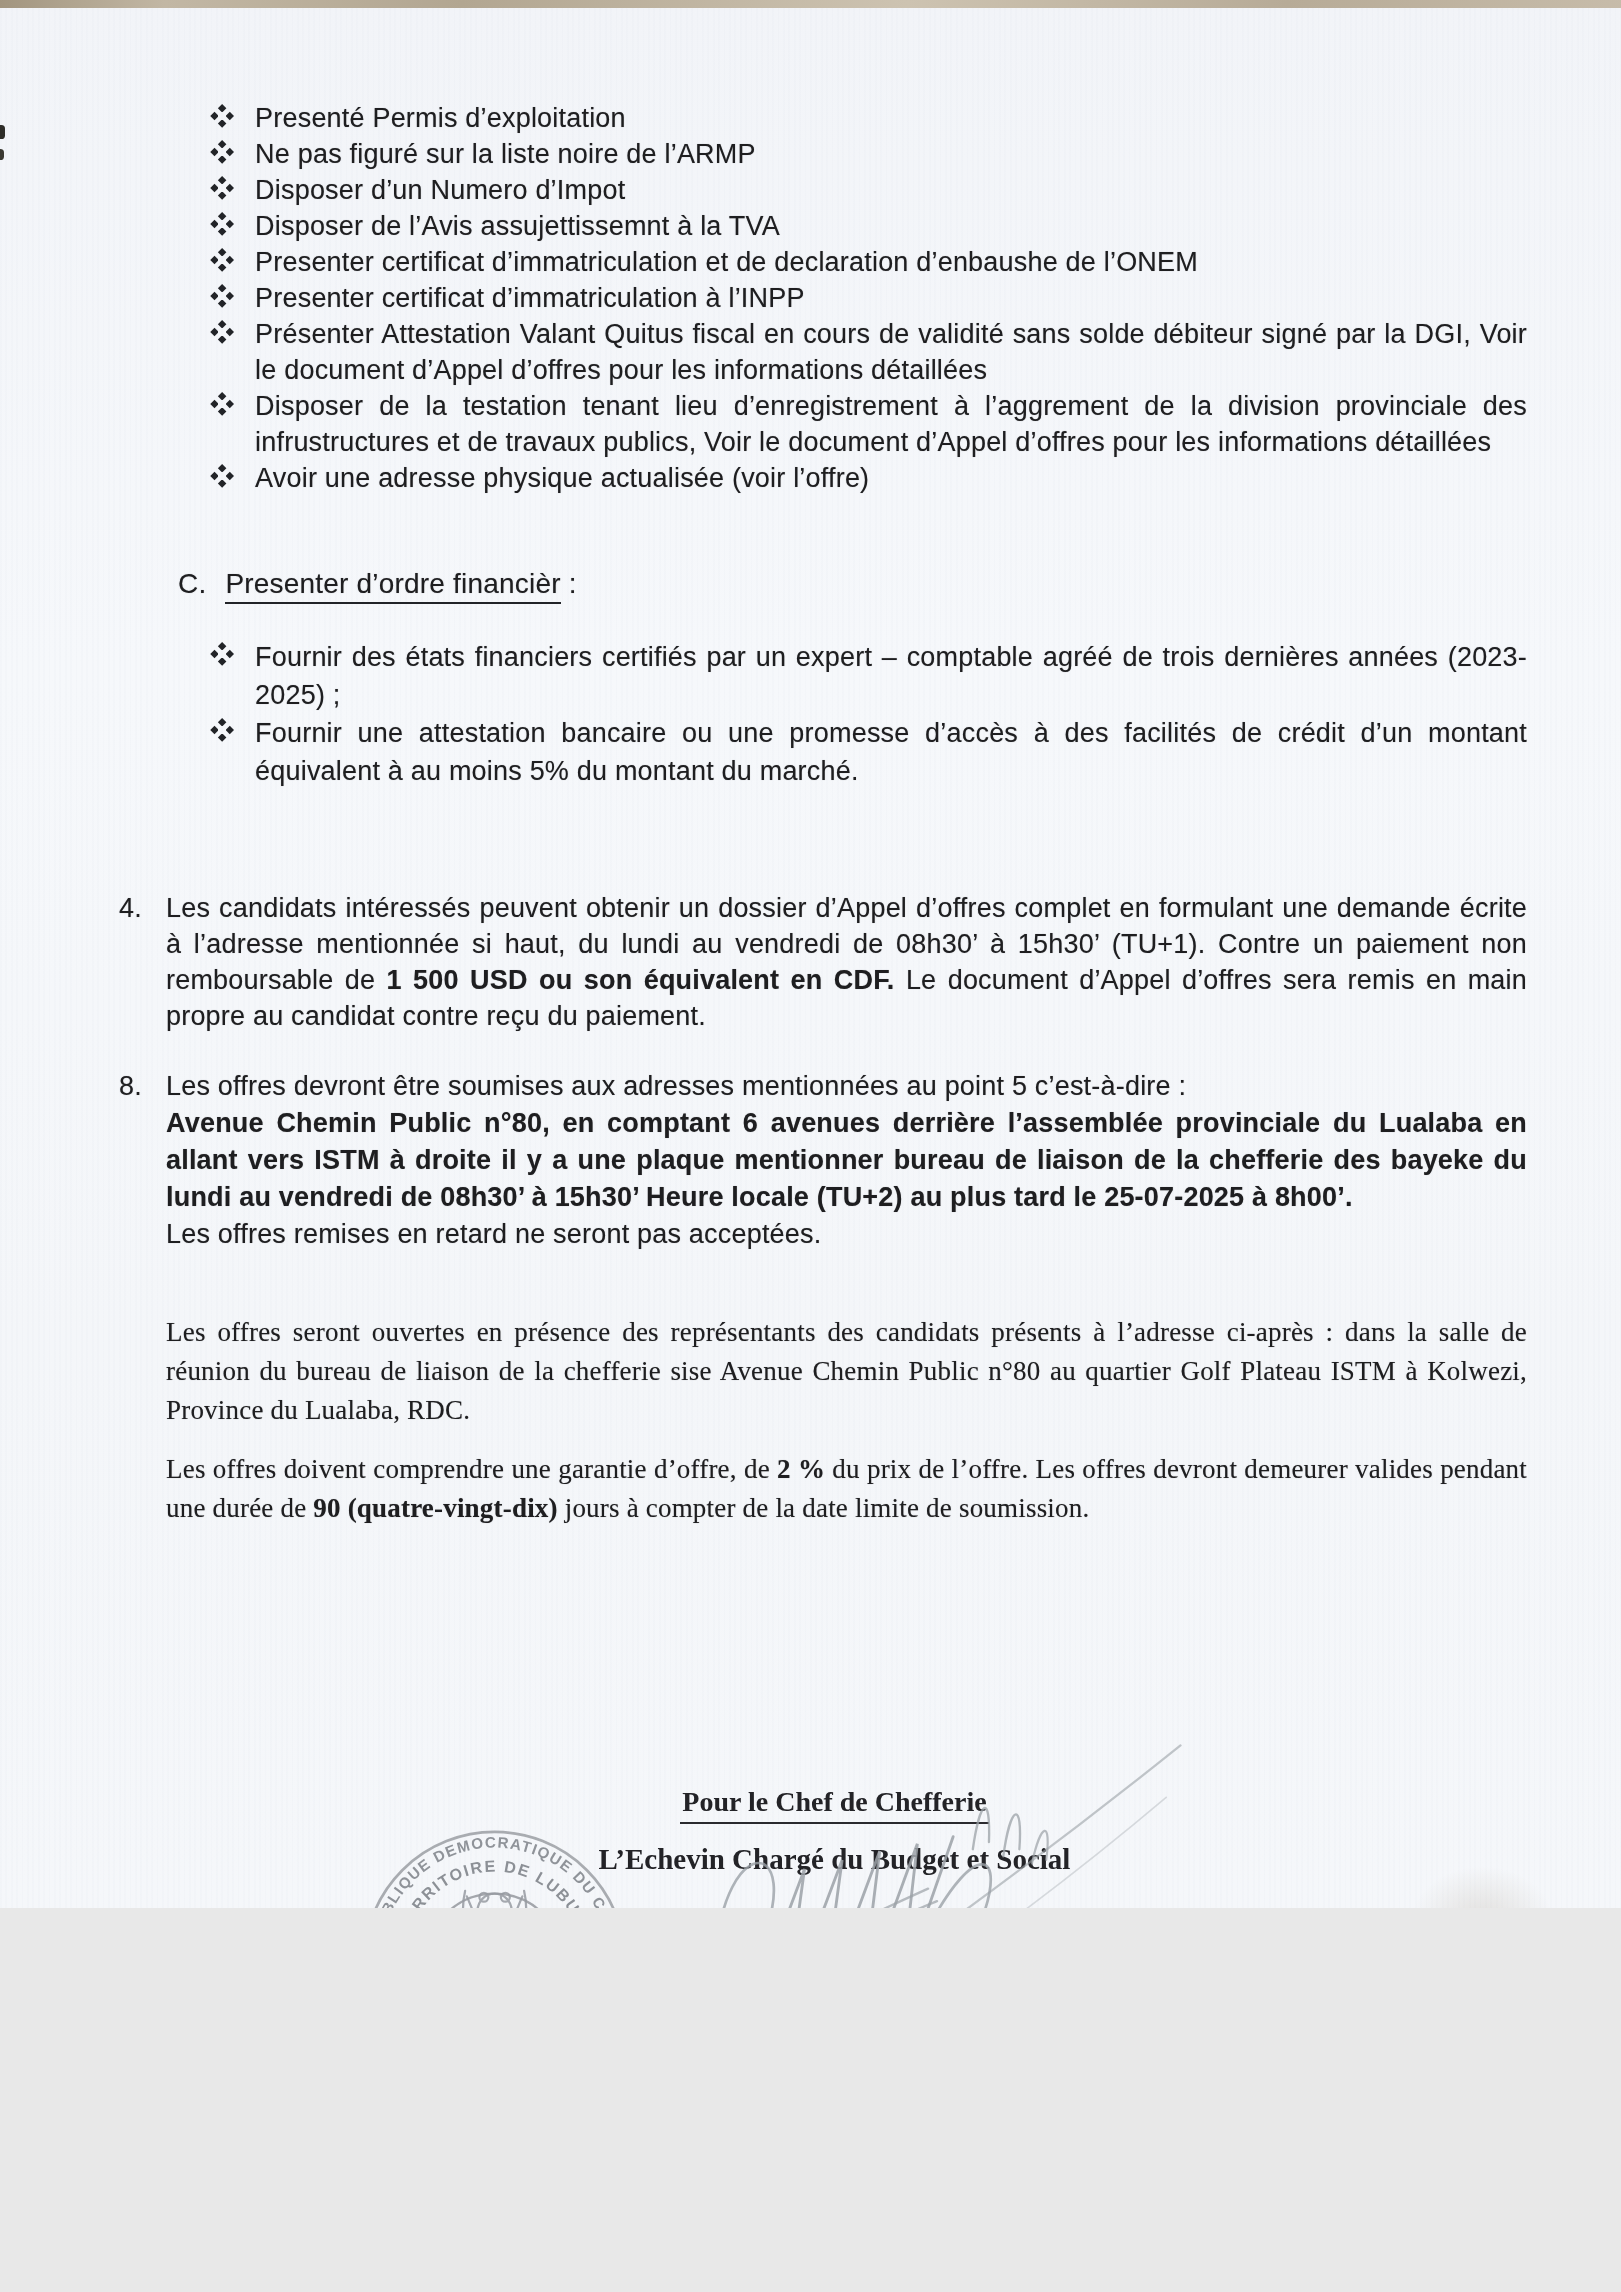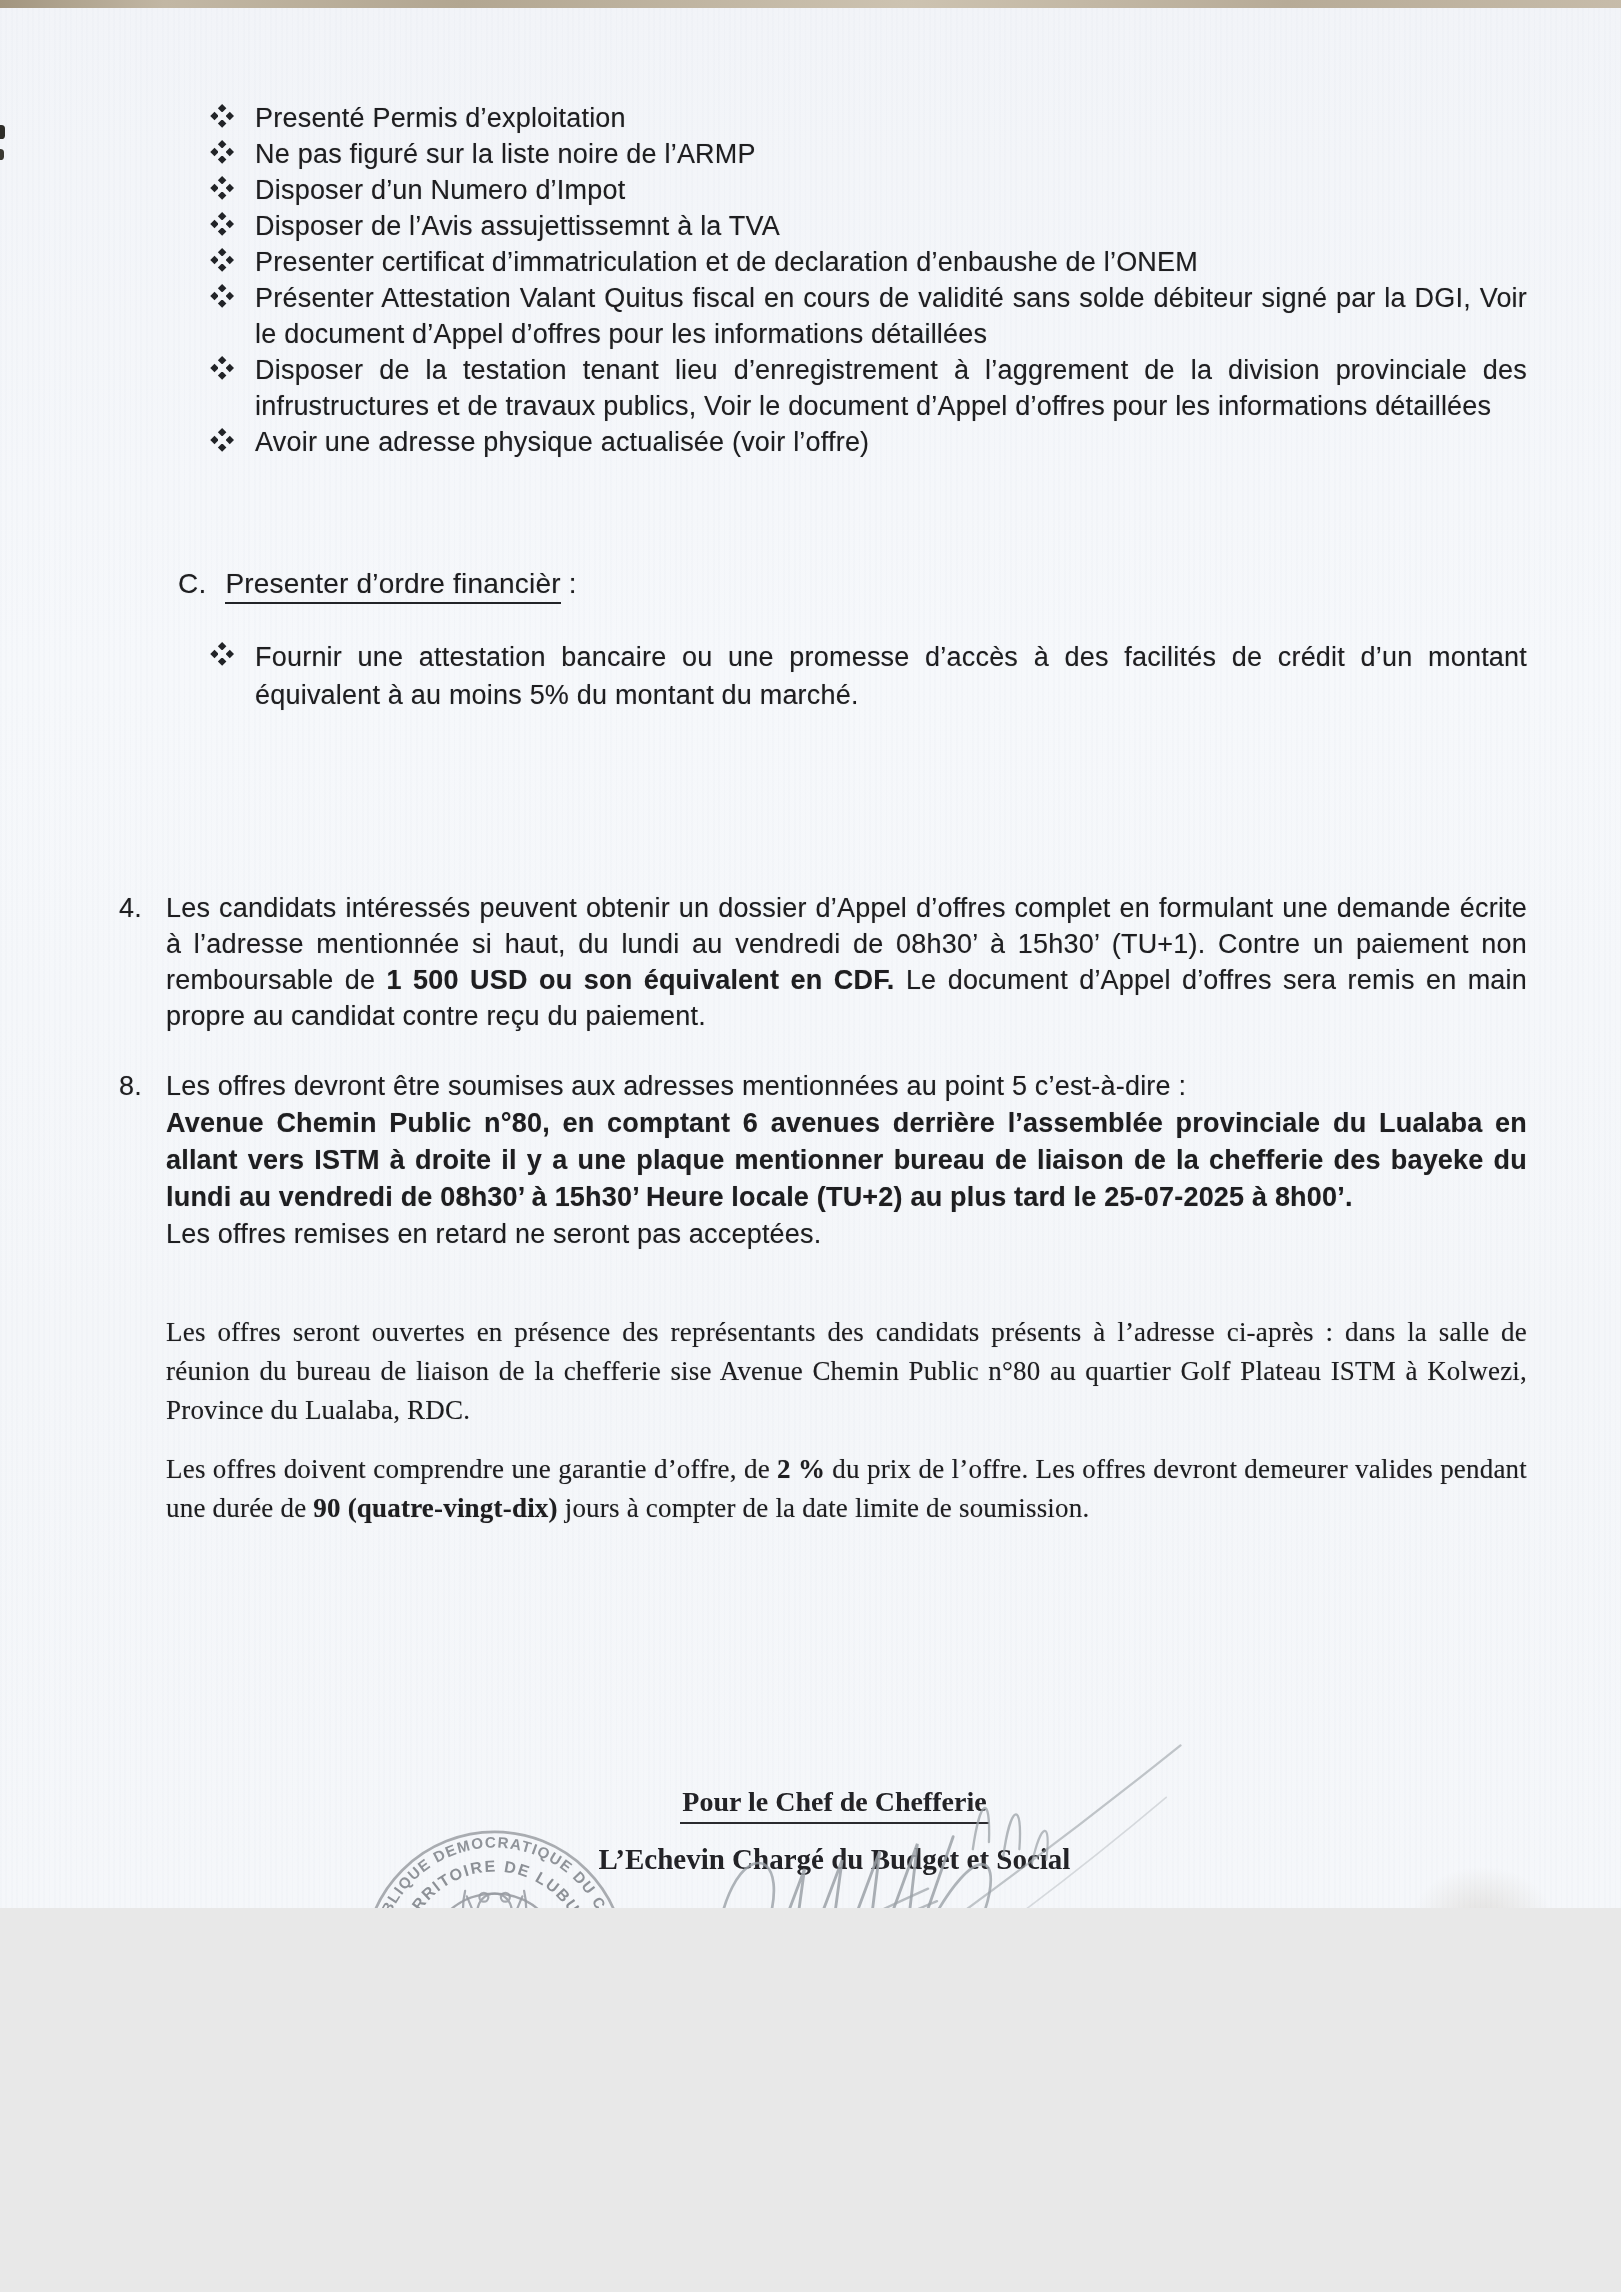--- a/index.html
+++ b/index.html
@@ -87,37 +87,45 @@
       <li class="cl-item">
         <span class="b4"></span>
         <span class="cl-text">Disposer de l’Avis assujettissemnt à la TVA</span>
       </li>
       <li class="cl-item">
         <span class="b4"></span>
         <span class="cl-text">Presenter certificat d’immatriculation et de declaration d’enbaushe de l’ONEM</span>
       </li>
       <li class="cl-item">
         <span class="b4"></span>
+        <span class="cl-text">Presenter certificat d’immatriculation à l’INPP</span>
+      </li>
+      <li class="cl-item">
+        <span class="b4"></span>
         <span class="cl-text">Présenter Attestation Valant Quitus fiscal en cours de validité sans solde débiteur signé par la DGI, Voir le document d’Appel d’offres pour les informations détaillées</span>
       </li>
       <li class="cl-item">
         <span class="b4"></span>
         <span class="cl-text">Disposer de la testation tenant lieu d’enregistrement à l’aggrement de la division provinciale des infrustructures et de travaux publics, Voir le document d’Appel d’offres pour les informations détaillées</span>
       </li>
       <li class="cl-item">
         <span class="b4"></span>
         <span class="cl-text">Avoir une adresse physique actualisée (voir l’offre)</span>
       </li>
     </ul>
 
   <div class="txtblock heading">
     <span class="hlabel">C.</span><span class="hunder">Presenter d’ordre financièr</span><span> :</span>
   </div>
 
   <ul class="checklist txtblock fin">
+      <li class="cl-item">
+        <span class="b4"></span>
+        <span class="cl-text">Fournir des états financiers certifiés par un expert – comptable agréé de trois dernières années (2023-2025) ;</span>
+      </li>
       <li class="cl-item">
         <span class="b4"></span>
         <span class="cl-text">Fournir une attestation bancaire ou une promesse d’accès à des facilités de crédit d’un montant équivalent à au moins 5% du montant du marché.</span>
       </li>
     </ul>
 
   <div class="txtblock numitem item4">
     <span class="num">4.</span>
     <span class="ibody"><span>Les candidats intéressés peuvent obtenir un dossier d’Appel d’offres complet en formulant une demande écrite à l’adresse mentionnée si haut, du lundi au vendredi de 08h30’ à 15h30’ (TU+1). Contre un paiement non remboursable de </span><b>1 500 USD ou son équivalent en CDF.</b><span> Le document d’Appel d’offres sera remis en main propre au candidat contre reçu du paiement.</span></span>
   </div>

